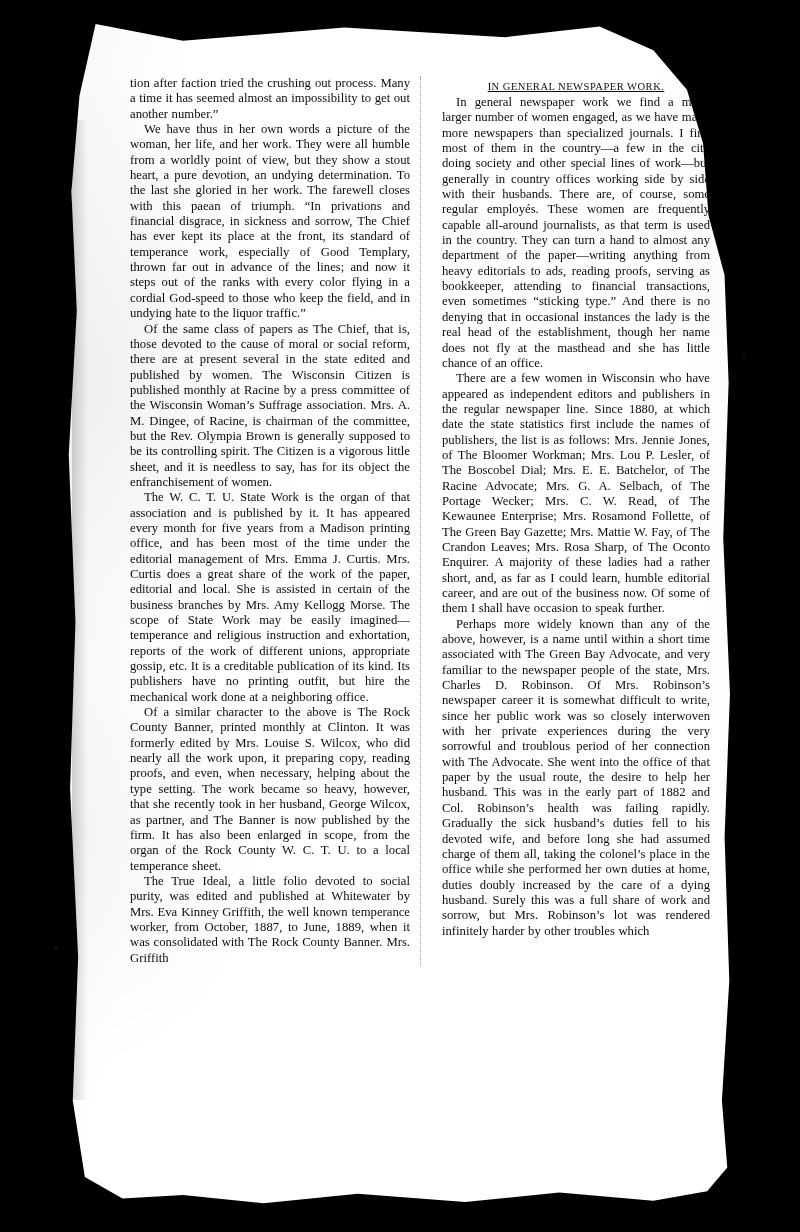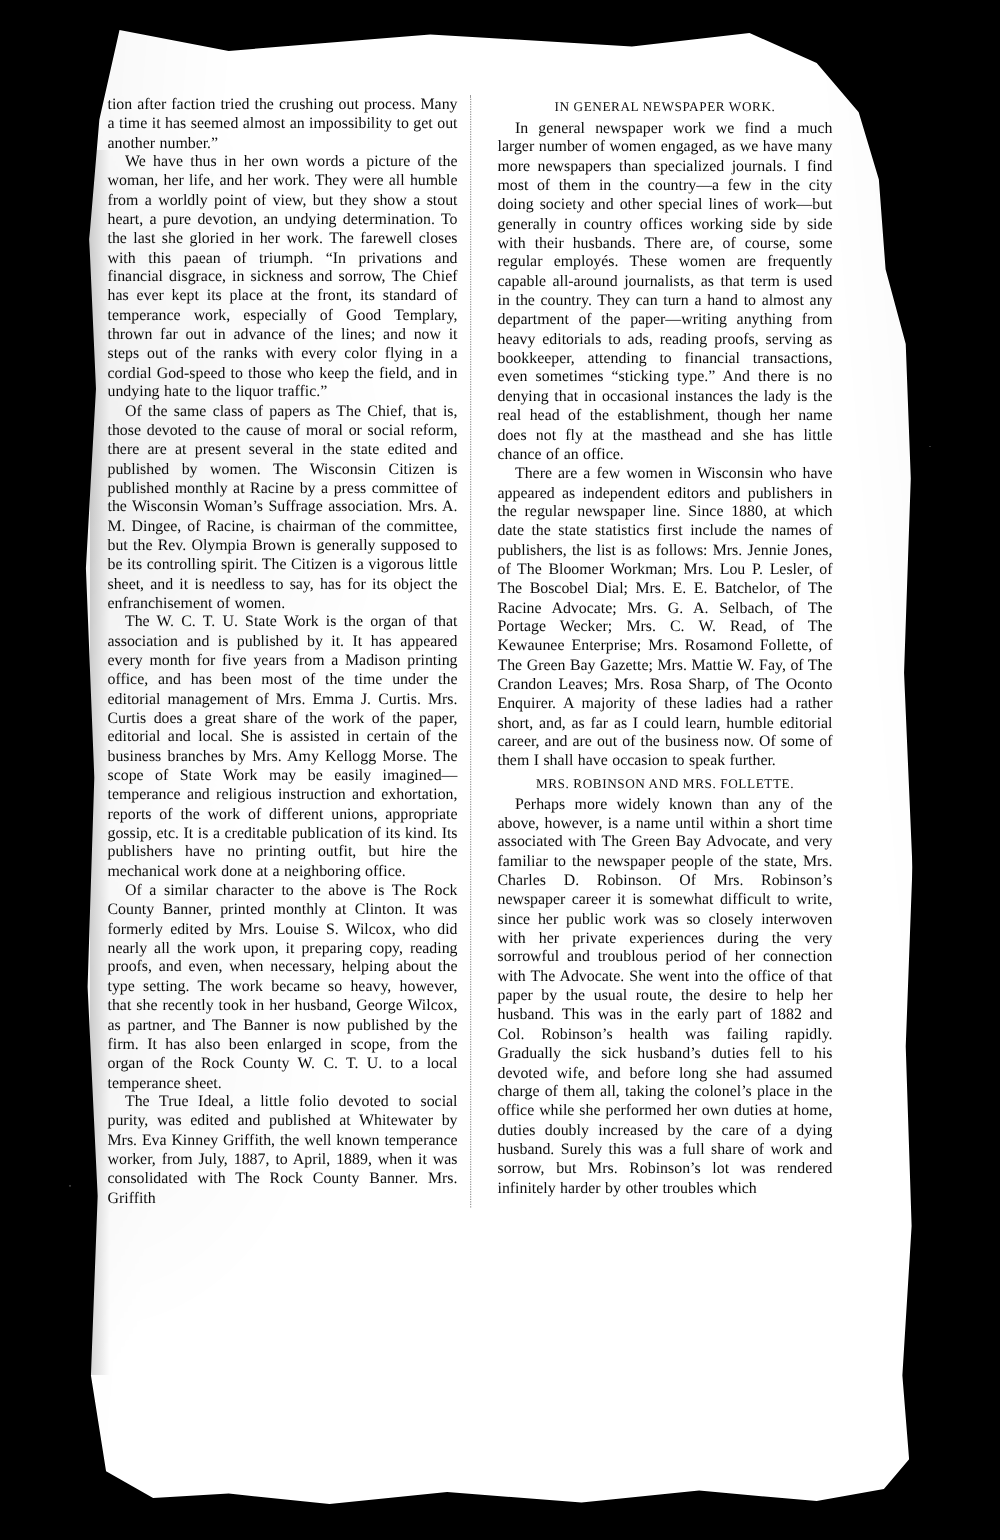--- a/index.html
+++ b/index.html
@@ -58,20 +58,21 @@
   }
 
   
   #clipping-columns {
     position: absolute;
     left: 24px;
     top: 52px;
     width: 624px;
     display: flex;
     gap: 0;
+    justify-content: flex-end;
   }
 
   .news-column {
     width: 290px;
     box-sizing: border-box;
   }
 
   #column-left  { padding-right: 10px; }
   #column-right { padding-left: 21px; border-left: 1px dotted #9a9a9a; }
 
@@ -91,20 +92,21 @@
   .section-heading {
     margin: 3px 0 1px 0;
     text-align: center;
     font-size: 10.6px;
     line-height: 15px;
     letter-spacing: 0.45px;
     font-variant: small-caps;
     text-transform: uppercase;
     color: #101010;
     font-weight: normal;
+    text-decoration: underline;
   }
 
   
   #ink-grain {
     position: absolute;
     left: 62px; top: 24px;
     width: 672px; height: 1196px;
     pointer-events: none;
     opacity: 0.16;
     background-image:
@@ -132,28 +134,27 @@
   <div id="paper-sheet">
 
     <div id="clipping-columns">
 
       <div class="news-column" id="column-left">
         <p class="news-paragraph no-indent">tion after faction tried the crushing out process. Many a time it has seemed almost an impossibility to get out another number.”</p>
         <p class="news-paragraph">We have thus in her own words a picture of the woman, her life, and her work. They were all humble from a worldly point of view, but they show a stout heart, a pure devotion, an undying determination. To the last she gloried in her work. The farewell closes with this paean of triumph. “In privations and financial disgrace, in sickness and sorrow, The Chief has ever kept its place at the front, its standard of temperance work, especially of Good Templary, thrown far out in advance of the lines; and now it steps out of the ranks with every color flying in a cordial God-speed to those who keep the field, and in undying hate to the liquor traffic.”</p>
         <p class="news-paragraph">Of the same class of papers as The Chief, that is, those devoted to the cause of moral or social reform, there are at present several in the state edited and published by women. The Wisconsin Citizen is published monthly at Racine by a press committee of the Wisconsin Woman’s Suffrage association. Mrs. A. M. Dingee, of Racine, is chairman of the committee, but the Rev. Olympia Brown is generally supposed to be its controlling spirit. The Citizen is a vigorous little sheet, and it is needless to say, has for its object the enfranchisement of women.</p>
         <p class="news-paragraph">The W. C. T. U. State Work is the organ of that association and is published by it. It has appeared every month for five years from a Madison printing office, and has been most of the time under the editorial management of Mrs. Emma J. Curtis. Mrs. Curtis does a great share of the work of the paper, editorial and local. She is assisted in certain of the business branches by Mrs. Amy Kellogg Morse. The scope of State Work may be easily imagined—temperance and religious instruction and exhortation, reports of the work of different unions, appropriate gossip, etc. It is a creditable publication of its kind. Its publishers have no printing outfit, but hire the mechanical work done at a neighboring office.</p>
         <p class="news-paragraph">Of a similar character to the above is The Rock County Banner, printed monthly at Clinton. It was formerly edited by Mrs. Louise S. Wilcox, who did nearly all the work upon, it preparing copy, reading proofs, and even, when necessary, helping about the type setting. The work became so heavy, however, that she recently took in her husband, George Wilcox, as partner, and The Banner is now published by the firm. It has also been enlarged in scope, from the organ of the Rock County W. C. T. U. to a local temperance sheet.</p>
-        <p class="news-paragraph">The True Ideal, a little folio devoted to social purity, was edited and published at Whitewater by Mrs. Eva Kinney Griffith, the well known temperance worker, from July, 1887, to April, 1889, when it was consolidated with The Rock County Banner. Mrs. Griffith</p>
+        <p class="news-paragraph">The True Ideal, a little folio devoted to social purity, was edited and published at Whitewater by Mrs. Eva Kinney Griffith, the well known temperance worker, from October, 1887, to June, 1889, when it was consolidated with The Rock County Banner. Mrs. Griffith</p>
       </div>
 
       <div class="news-column" id="column-right">
         <h3 class="section-heading">IN GENERAL NEWSPAPER WORK.</h3>
         <p class="news-paragraph">In general newspaper work we find a much larger number of women engaged, as we have many more newspapers than specialized journals. I find most of them in the country—a few in the city doing society and other special lines of work—but generally in country offices working side by side with their husbands. There are, of course, some regular employés. These women are frequently capable all-around journalists, as that term is used in the country. They can turn a hand to almost any department of the paper—writing anything from heavy editorials to ads, reading proofs, serving as bookkeeper, attending to financial transactions, even sometimes “sticking type.” And there is no denying that in occasional instances the lady is the real head of the establishment, though her name does not fly at the masthead and she has little chance of an office.</p>
         <p class="news-paragraph">There are a few women in Wisconsin who have appeared as independent editors and publishers in the regular newspaper line. Since 1880, at which date the state statistics first include the names of publishers, the list is as follows: Mrs. Jennie Jones, of The Bloomer Workman; Mrs. Lou P. Lesler, of The Boscobel Dial; Mrs. E. E. Batchelor, of The Racine Advocate; Mrs. G. A. Selbach, of The Portage Wecker; Mrs. C. W. Read, of The Kewaunee Enterprise; Mrs. Rosamond Follette, of The Green Bay Gazette; Mrs. Mattie W. Fay, of The Crandon Leaves; Mrs. Rosa Sharp, of The Oconto Enquirer. A majority of these ladies had a rather short, and, as far as I could learn, humble editorial career, and are out of the business now. Of some of them I shall have occasion to speak further.</p>
-        <h3 class="section-heading">MRS. ROBINSON AND MRS. FOLLETTE.</h3>
         <p class="news-paragraph">Perhaps more widely known than any of the above, however, is a name until within a short time associated with The Green Bay Advocate, and very familiar to the newspaper people of the state, Mrs. Charles D. Robinson. Of Mrs. Robinson’s newspaper career it is somewhat difficult to write, since her public work was so closely interwoven with her private experiences during the very sorrowful and troublous period of her connection with The Advocate. She went into the office of that paper by the usual route, the desire to help her husband. This was in the early part of 1882 and Col. Robinson’s health was failing rapidly. Gradually the sick husband’s duties fell to his devoted wife, and before long she had assumed charge of them all, taking the colonel’s place in the office while she performed her own duties at home, duties doubly increased by the care of a dying husband. Surely this was a full share of work and sorrow, but Mrs. Robinson’s lot was rendered infinitely harder by other troubles which</p>
       </div>
 
     </div>
   </div>
 
   <div id="ink-grain"></div>
   <div id="left-margin-smudge"></div>
   <div id="scan-noise"></div>
 

